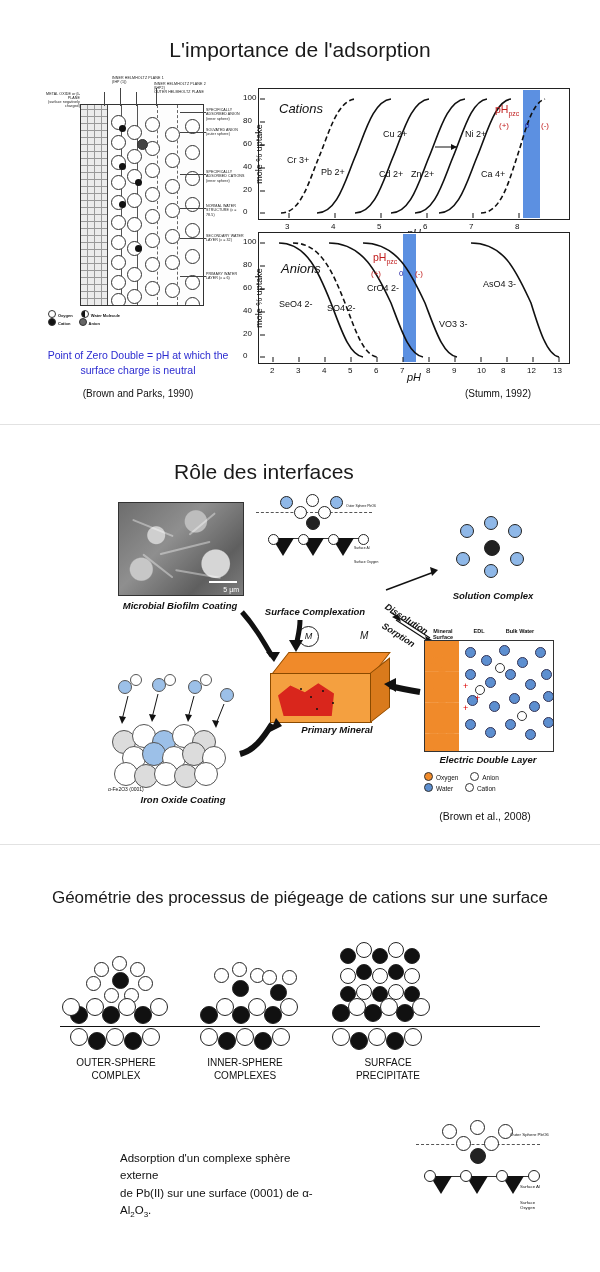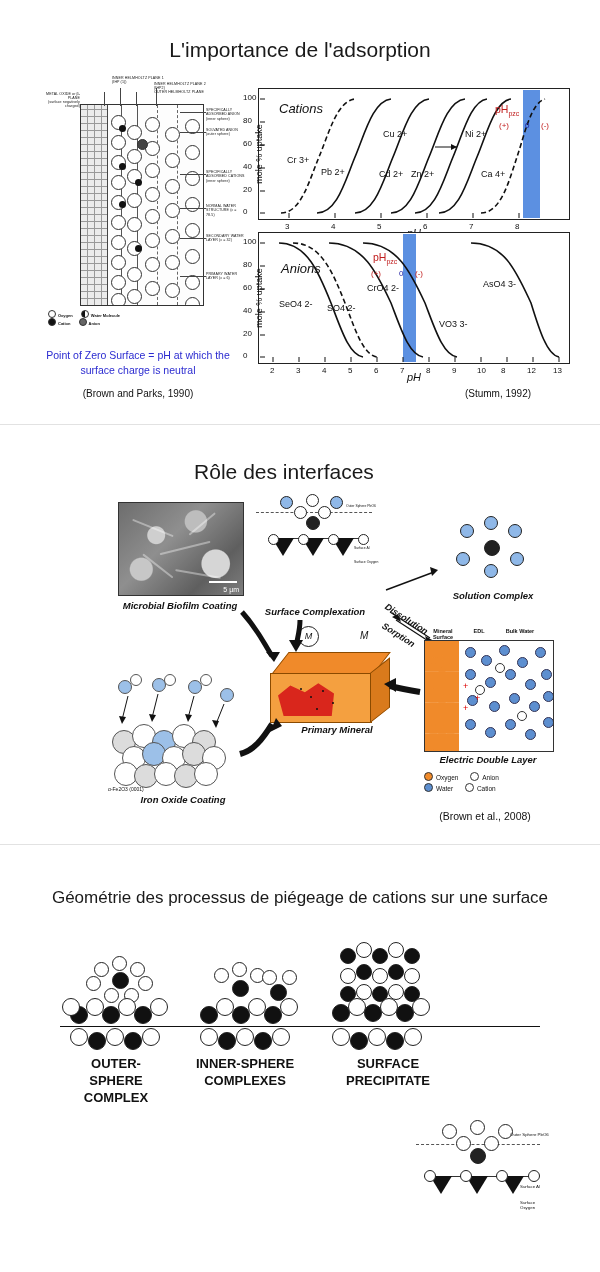--- a/index.html
+++ b/index.html
@@ -112,21 +112,21 @@
   }
   .pzc-text sub { font-size:7px; }
   .pzc-sign { position:absolute; font-size:8px; white-space:nowrap; }
   .src-right {
     position:absolute; left:418px; top:388px; width:160px;
     text-align:center; font-size:10px;
   }
 
   
   #slide2 { top:424px; height:420px; }
-  #s2-title { position:absolute; top:36px; left:0; width:528px;margin-left:20px; }
+  #s2-title { position:absolute; top:36px; left:0; width:528px; }
 
   .sem {
     position:absolute; left:118px; top:78px; width:124px; height:92px;
     background:
       radial-gradient(circle at 30% 35%, #cfcfcf 0 8%, transparent 9%),
       radial-gradient(circle at 62% 20%, #bdbdbd 0 10%, transparent 11%),
       radial-gradient(circle at 78% 66%, #d6d6d6 0 12%, transparent 13%),
       radial-gradient(circle at 18% 72%, #c7c7c7 0 9%, transparent 10%),
       linear-gradient(135deg,#6d6d6d,#8f8f8f 40%,#5f5f5f 75%,#7d7d7d);
     border:1px solid #333;
@@ -244,21 +244,21 @@
     position:absolute; left:390px; top:386px; width:190px; font-size:10.5px; text-align:center;
   }
 
   
   #slide3 { top:844px; height:428px; }
   #s3-title { position:absolute; top:44px; left:0; width:600px; text-align:center; }
 
   .geom { position:absolute; left:60px; top:96px; width:480px; height:130px; }
   .baseline { position:absolute; height:1px; background:#111; }
   .geo-lab {
-    position:absolute; font-size:13px; text-align:center; line-height:1.3; font-weight:bold;
+    position:absolute; font-size:10px; text-align:center; line-height:1.3; font-weight:normal;
   }
   .sub-note {
     position:absolute; left:0; top:256px; width:600px; text-align:center;
     font-size:12px; color:#111;
   }
   .adsorb-note {
     position:absolute; left:120px; top:306px; width:210px;
     font-size:11.5px; line-height:1.5;
   }
   .adsorb-note sub { font-size:8px; }
@@ -362,21 +362,21 @@
 
     <div class="edl-legend">
       <span><i class="legdot"></i><b>Oxygen</b></span>
       <span><i class="legdot half"></i><b>Water Molecule</b></span>
       <br>
       <span><i class="legdot fill"></i><b>Cation</b></span>
       <span><i class="legdot" style="background:#666"></i><b>Anion</b></span>
     </div>
   </div>
 
-  <div class="pzc-note">Point of Zero Surface = pH at which the surface charge is neutral</div>
+  <div class="pzc-note">Point of Zero Double = pH at which the surface charge is neutral</div>
   <div class="src-left">(Brown and Parks, 1990)</div>
 
   <div class="chartbox" id="chart-cations">
     <svg class="plot" viewBox="0 0 310 130" preserveAspectRatio="none">
 
       <rect x="264" y="1" width="17" height="128" fill="#3f7ddc" opacity="0.85"></rect>
 
       <path d="M22,124 C42,124 50,92 60,68 C70,44 78,12 96,10" fill="none" stroke="#111" stroke-width="1.6" stroke-dasharray="5 3"></path>
       <path d="M58,124 C78,124 86,92 96,68 C106,44 114,12 132,10" fill="none" stroke="#111" stroke-width="1.6"></path>
       <path d="M96,124 C116,124 124,92 134,68 C144,44 152,12 170,10" fill="none" stroke="#111" stroke-width="1.6"></path>
@@ -777,20 +777,25 @@
       <div class="mol" style="left:272px; top:88px; width:16px; height:16px; background:#fff;"></div>
       <div class="mol" style="left:290px; top:92px; width:16px; height:16px; background:#111;"></div>
       <div class="mol" style="left:308px; top:88px; width:16px; height:16px; background:#fff;"></div>
       <div class="mol" style="left:326px; top:92px; width:16px; height:16px; background:#111;"></div>
       <div class="mol" style="left:344px; top:88px; width:16px; height:16px; background:#fff;"></div>
       <div class="geo-lab" style="left:278px; top:116px; width:100px;">SURFACE PRECIPITATE</div>
     </div>
   </div>
 
 
+  <div class="adsorb-note">
+    <span>Adsorption d'un complexe sphère externe</span><br>
+    <span>de Pb(II) sur une surface (0001) de α-</span><br>
+    <span>Al</span><sub>2</sub><span>O</span><sub>3</sub><span>.</span>
+  </div>
 
   <div class="sc2">
     <div class="dashline" style="left:6px; top:24px; width:124px;"></div>
     <div class="mol" style="left:32px; top:4px; width:13px; height:13px; background:#fff;"></div>
     <div class="mol" style="left:60px; top:0px; width:13px; height:13px; background:#fff;"></div>
     <div class="mol" style="left:88px; top:4px; width:13px; height:13px; background:#fff;"></div>
     <div class="mol" style="left:46px; top:16px; width:13px; height:13px; background:#fff;"></div>
     <div class="mol" style="left:74px; top:16px; width:13px; height:13px; background:#fff;"></div>
     <div class="mol" style="left:60px; top:28px; width:14px; height:14px; background:#222;"></div>
     <div class="thinline" style="left:14px; top:56px; width:110px;"></div>

